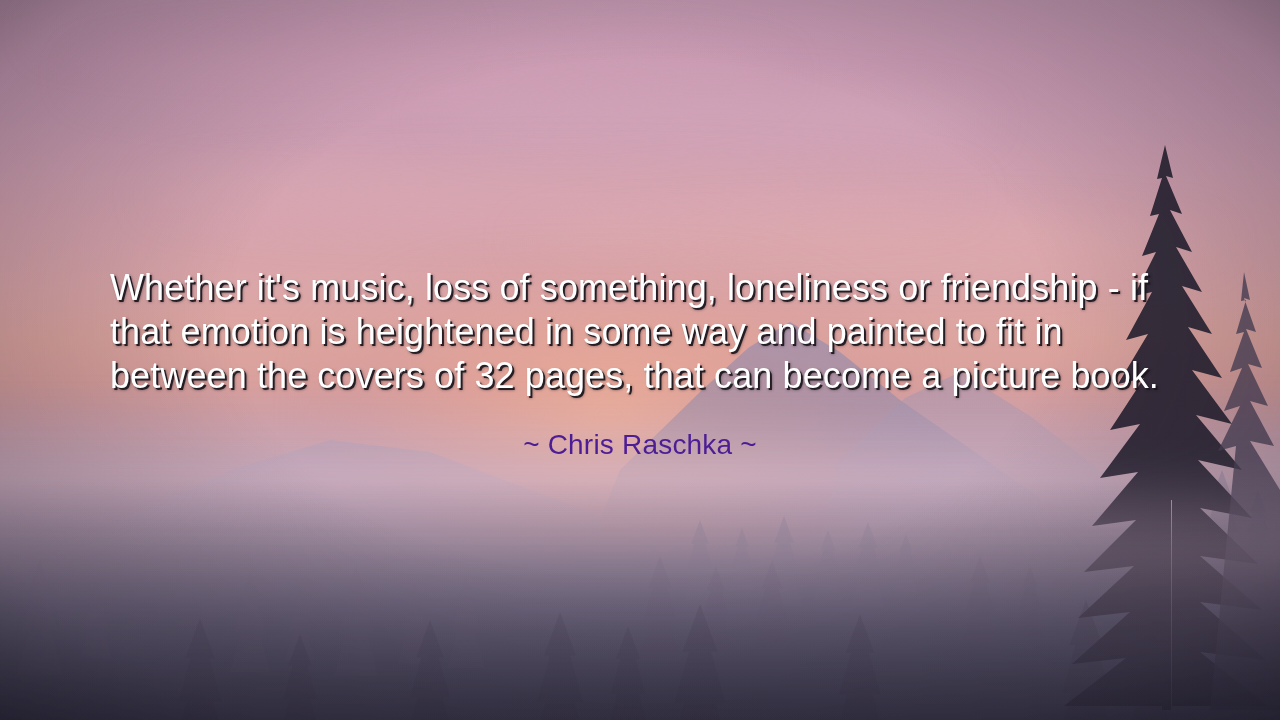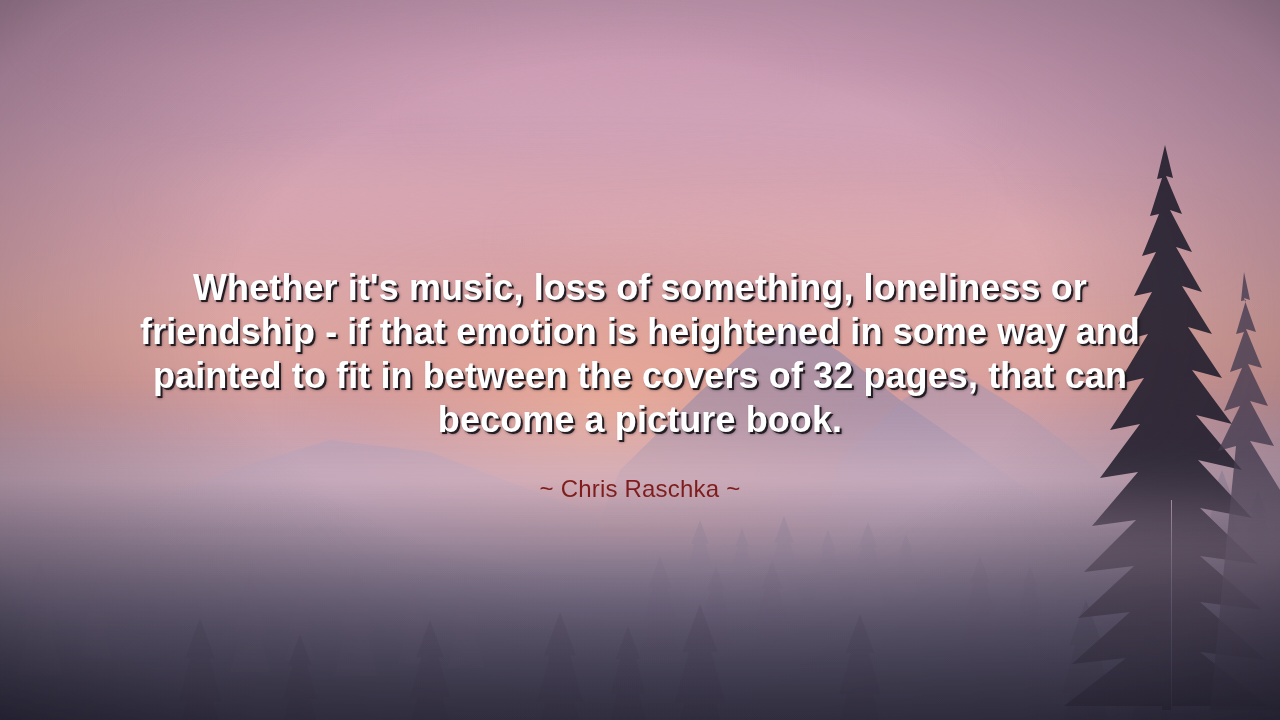--- a/index.html
+++ b/index.html
@@ -116,36 +116,36 @@
     width: 1280px;
     height: 720px;
     display: flex;
     flex-direction: column;
     justify-content: flex-start;
     align-items: center;
   }
   .quote-text {
     width: 1060px;
     margin-top: 266px;
-    text-align: center;
+    text-align: left;
     color: #ffffff;
     font-size: 36px;
     line-height: 44px;
-    font-weight: 700;
+    font-weight: 400;
     letter-spacing: 0.1px;
     text-shadow:
       2px 2px 0 rgba(28,24,30,0.92),
       2px 2px 3px rgba(20,16,24,0.55);
     white-space: pre-wrap;
   }
   .quote-author {
     margin-top: 28px;
     text-align: center;
-    color: #7f1d1d;
-    font-size: 24px;
+    color: #4c1d95;
+    font-size: 28px;
     line-height: 38px;
     font-weight: 400;
     letter-spacing: 0.2px;
   }
 </style>
 </head>
 <body>
 
 <div class="stage">
 

